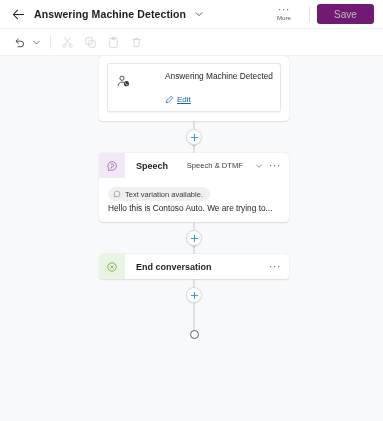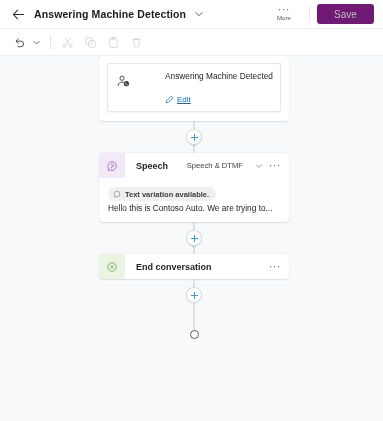--- a/index.html
+++ b/index.html
@@ -130,21 +130,21 @@
     font-size: 8px; color: #0f6cbd; cursor: pointer;
   }
   .edit-link .etext { text-decoration: underline; }
 
   
   .msg-body { padding: 6px 9px 9px 9px; }
   .variation-badge {
     display: inline-flex; align-items: center; gap: 4px;
     background: #f0f0f0; border-radius: 9px;
     padding: 2.5px 7px 2.5px 5px;
-    font-size: 7.5px; color: #3a3a3a; font-weight: bold;
+    font-size: 7.5px; color: #3a3a3a;
   }
   .msg-text {
     margin-top: 1px; font-size: 8.3px; color: #252525;
     white-space: nowrap; overflow: hidden;
   }
 
   
   .connector {
     height: 32px; position: relative;
     display: flex; align-items: center; justify-content: center;

